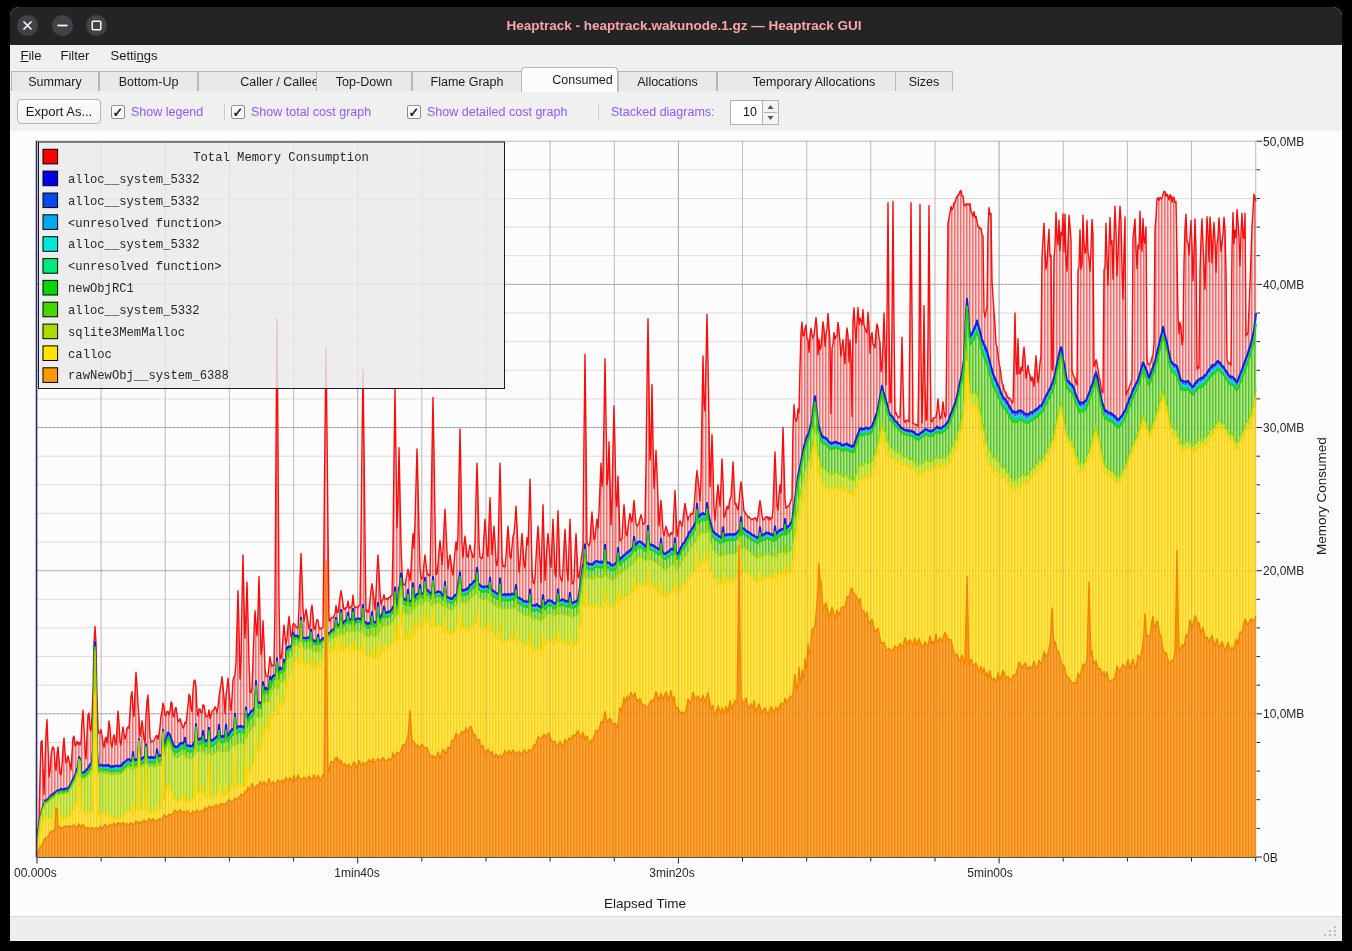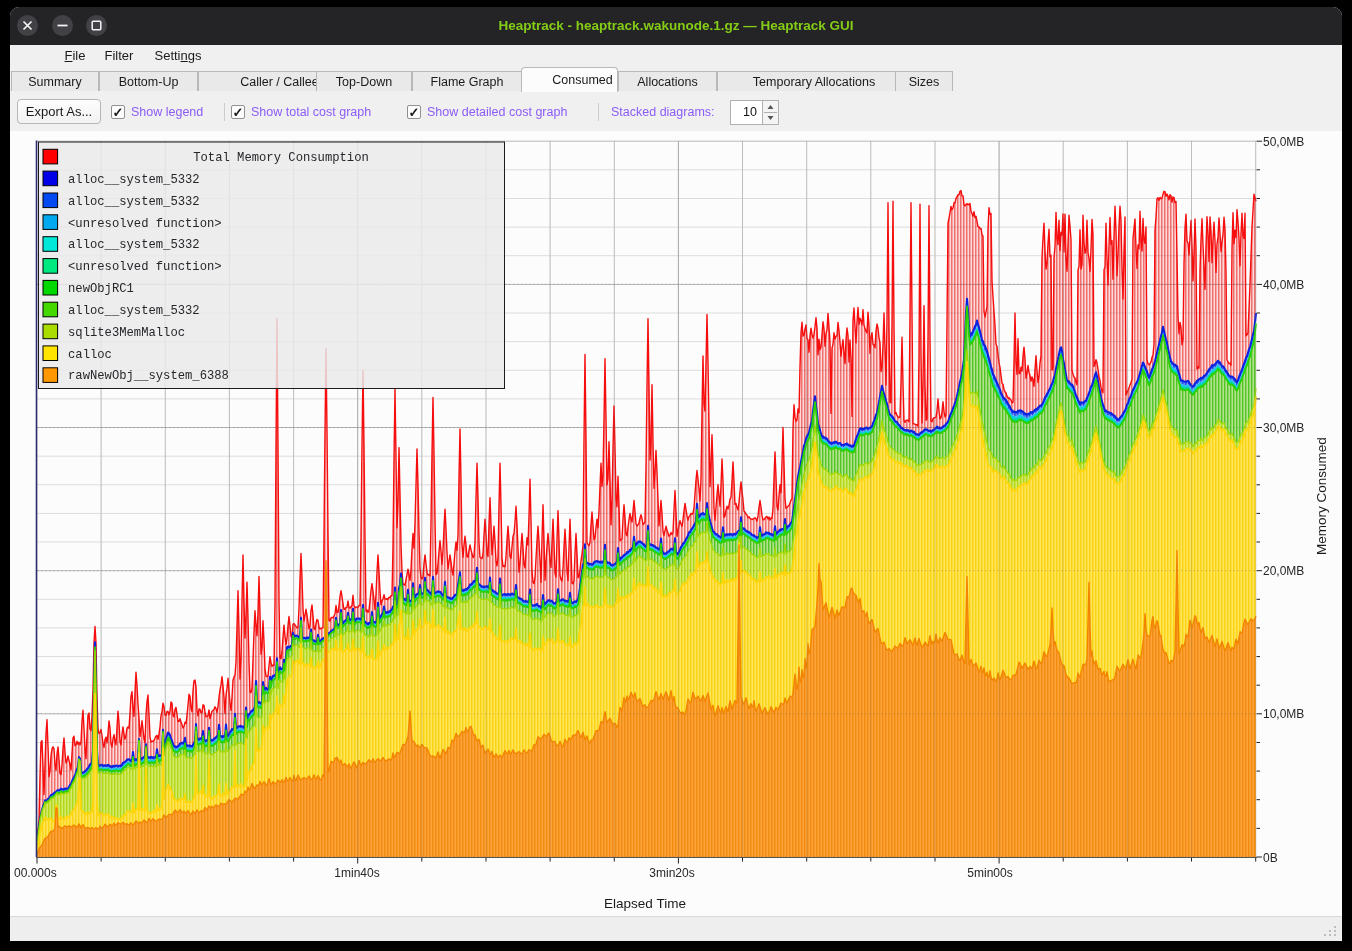--- a/index.html
+++ b/index.html
@@ -1,23 +1,23 @@
 <!DOCTYPE html>
 <html><head><meta charset="utf-8"><title>Heaptrack</title>
 <style>
 * { margin:0; padding:0; box-sizing:border-box; }
 body { width:1352px; height:951px; background:#000; position:relative; overflow:hidden;
        font-family:"Liberation Sans", sans-serif; }
 .abs { position:absolute; }
 .win { left:10px; top:7px; width:1332px; height:934px; border-radius:9px 9px 0 0; overflow:hidden; background:#f0f0f1; }
 .titlebar { left:0; top:0; width:1332px; height:38px; background:#242426; }
-.title { width:100%; text-align:center; color:#84cc16; font-size:13.5px; font-weight:bold; line-height:38px; }
+.title { width:100%; text-align:center; color:#fca5a5; font-size:13.5px; font-weight:bold; line-height:38px;margin-left:8px; }
 .wbtn { top:8px; width:21px; height:21px; border-radius:50%; background:#424146; }
 .menubar { left:0; top:38px; width:1332px; height:23px; background:#f0f0f1; font-size:13px; color:#1a1a1a; }
-.menubar span { position:absolute; top:3px;margin-left:44px; }
+.menubar span { position:absolute; top:3px; }
 .tabbar { left:0; top:61px; width:1332px; height:24px; background:#f0f0f1; }
 .tabline { left:0; top:84.5px; width:1332px; height:1px; background:#bfbfbf; }
 .tab { position:absolute; top:4px; height:20px; background:#e9e9e9; border:1px solid #b8b8b8; border-bottom:none;
         font-size:12.5px; color:#1a1a1a; text-align:center; line-height:20px; }
 .tab.active { top:0; height:25px; background:#fcfcfc; border-radius:4px 4px 0 0; line-height:24px; z-index:3; }
 .toolbar { left:0; top:85px; width:1332px; height:39px; background:#f0f0f1; }
 .btn { left:7px; top:7px; width:84px; height:25px; background:linear-gradient(#fdfdfd,#f2f2f2); border:1px solid #b6b6b6;
        border-radius:4px; font-size:13px; color:#1a1a1a; text-align:center; line-height:23px; }
 .cb { top:13px; width:14px; height:14px; background:#fdfdfd; border:1px solid #909090; border-radius:2px;
       font-size:13px; line-height:13px; text-align:center; color:#1b1b1b; font-weight:bold; }

